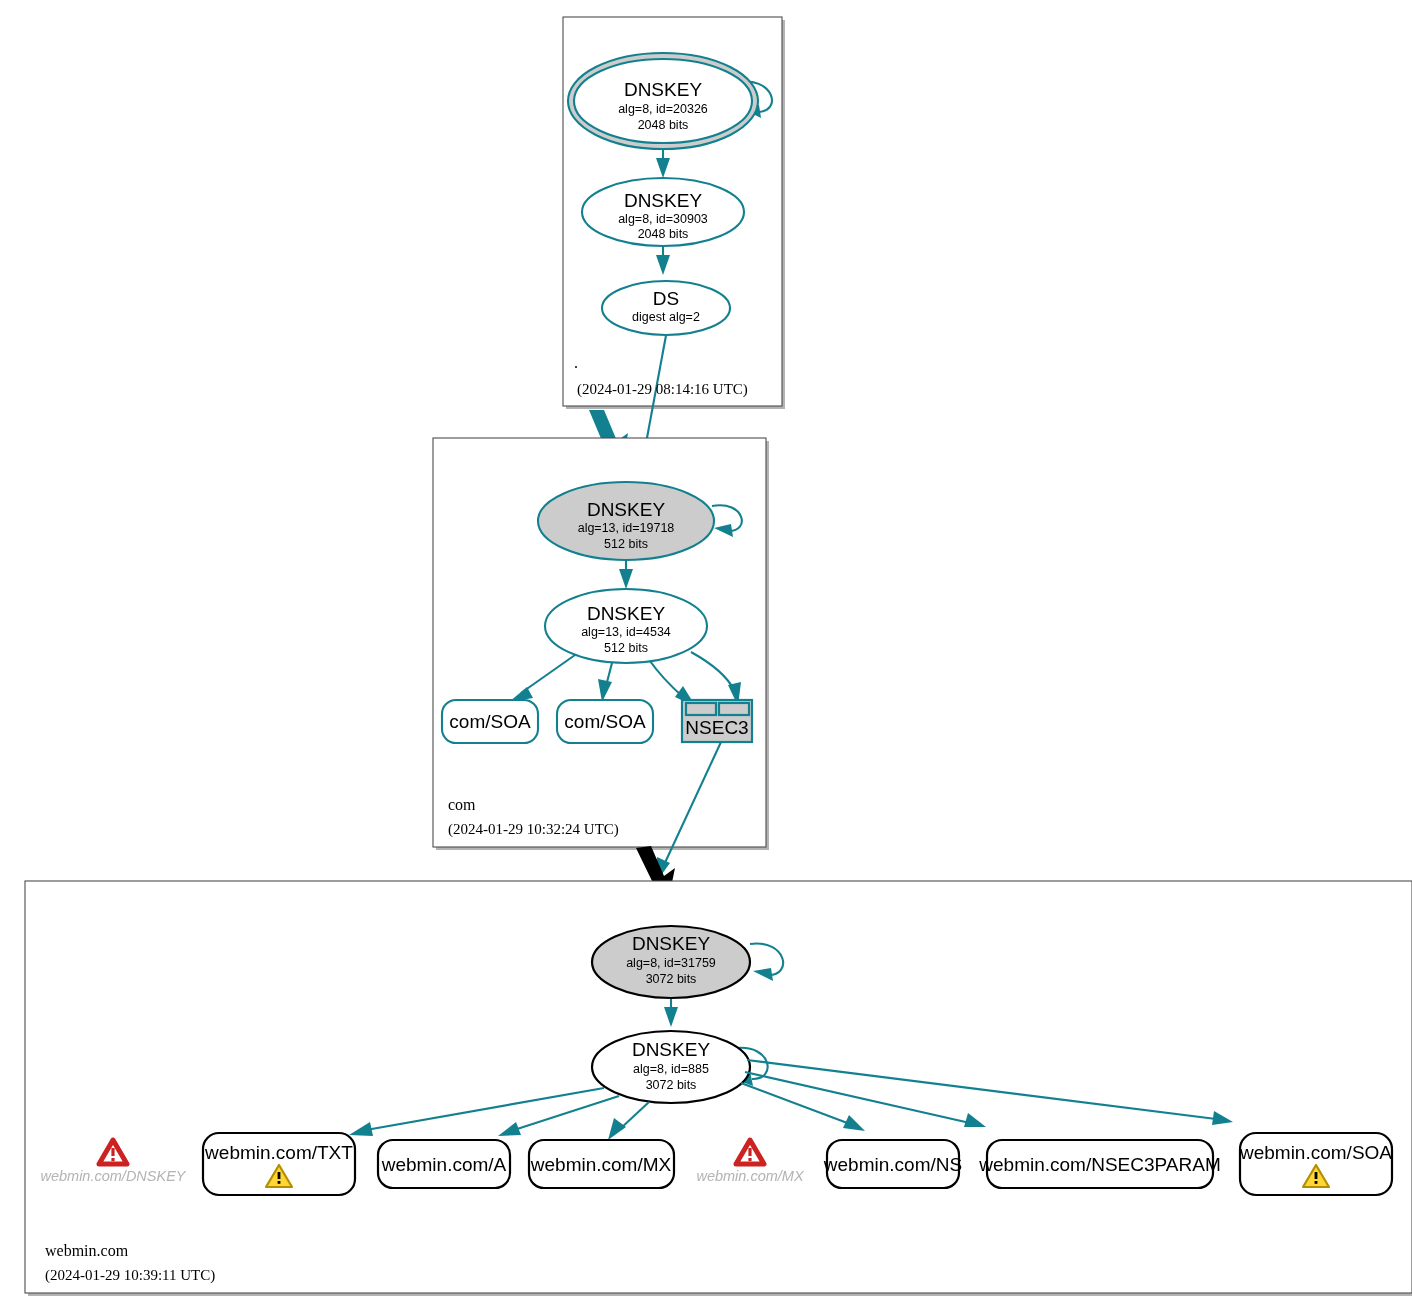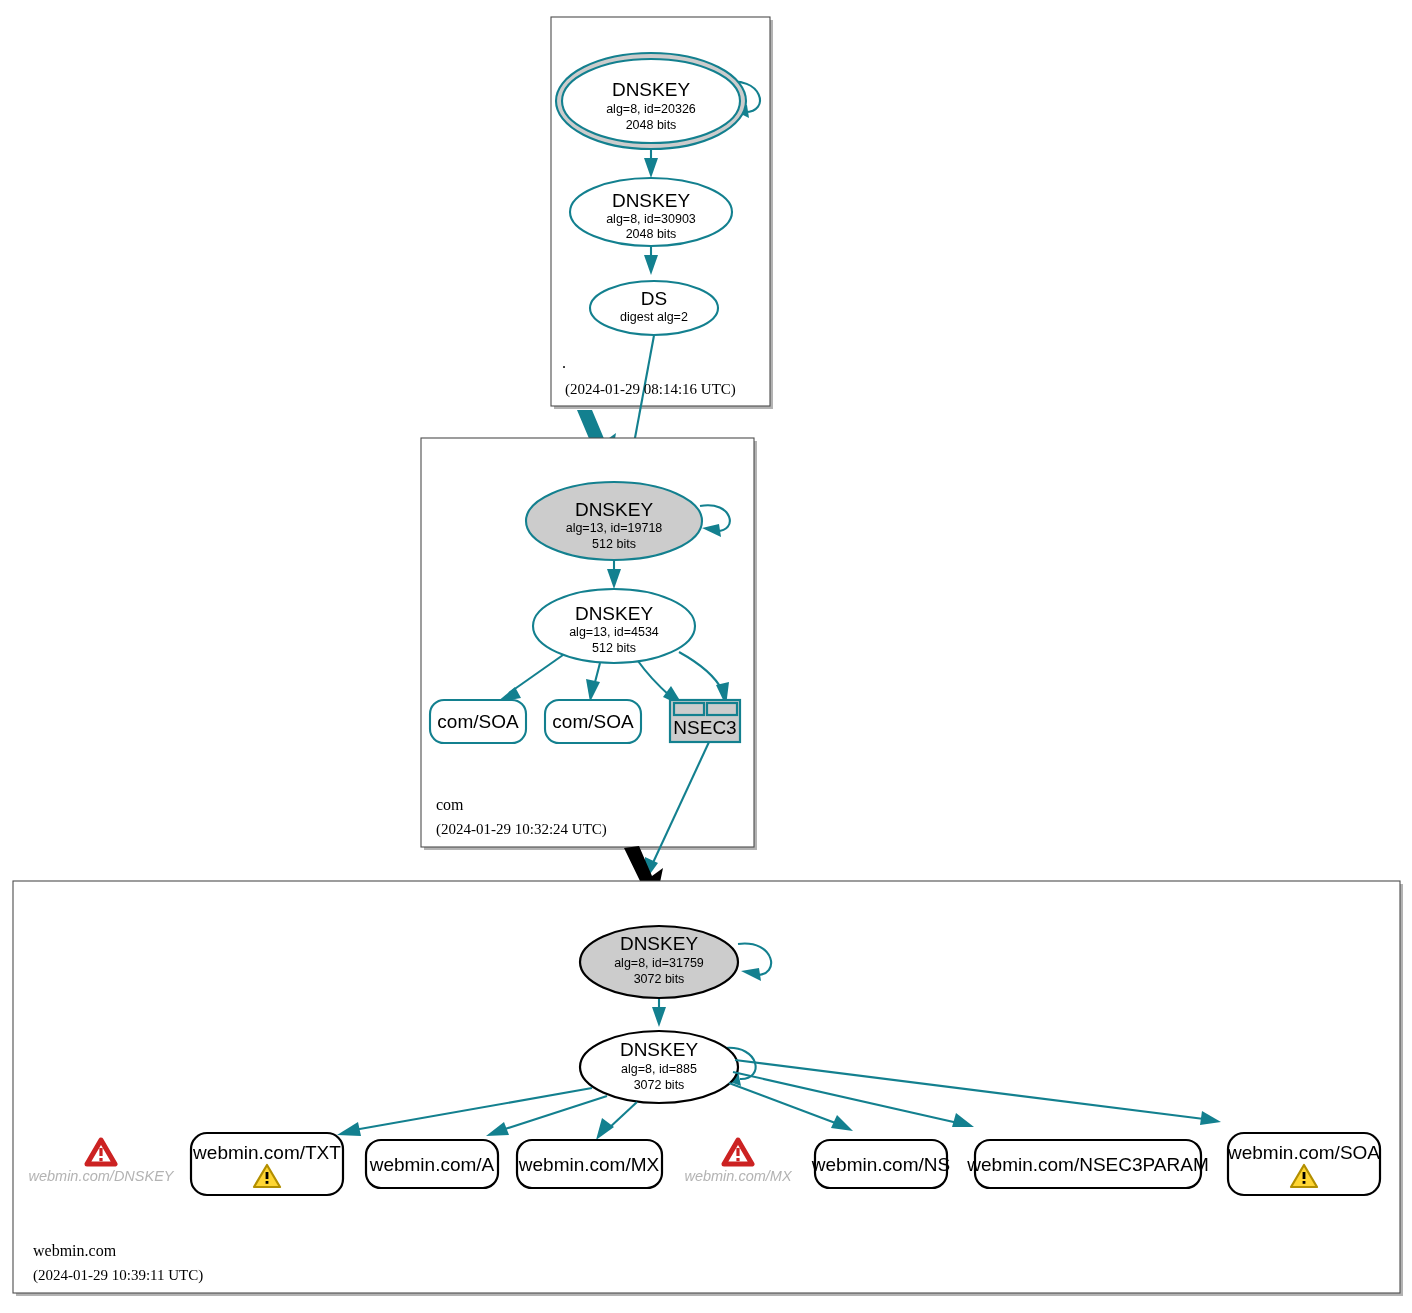--- a/index.html
+++ b/index.html
@@ -1,18 +1,18 @@
 <!DOCTYPE html>
 <html><head>
 <meta charset="utf-8">
 <style>
   html,body{margin:0;padding:0;background:#ffffff;}
   body{width:1412px;height:1313px;position:relative;
        font-family:"Liberation Sans",sans-serif;overflow:hidden;}
-  #stage{position:absolute;left:0;top:0;width:1128px;height:1313px;}
+  #stage{position:absolute;left:12px;top:0;width:1128px;height:1313px;}
   svg{display:block;}
   .zone-rect{fill:#ffffff;stroke:#4d4d4d;stroke-width:1.1;}
   .zone-shadow{fill:#b3b3b3;}
   .node-label{font-family:"Liberation Sans",sans-serif;fill:#000000;text-anchor:middle;}
   .nm{font-size:19px;}
   .ns{font-size:12.5px;}
   .zone-name{font-family:"Liberation Serif",serif;font-size:16px;fill:#000000;}
   .zone-time{font-family:"Liberation Serif",serif;font-size:15px;fill:#000000;}
   .ell-teal{fill:#ffffff;stroke:#13808f;stroke-width:2.1;}
   .ell-teal-sep{fill:#cccccc;stroke:#13808f;stroke-width:2.1;}

